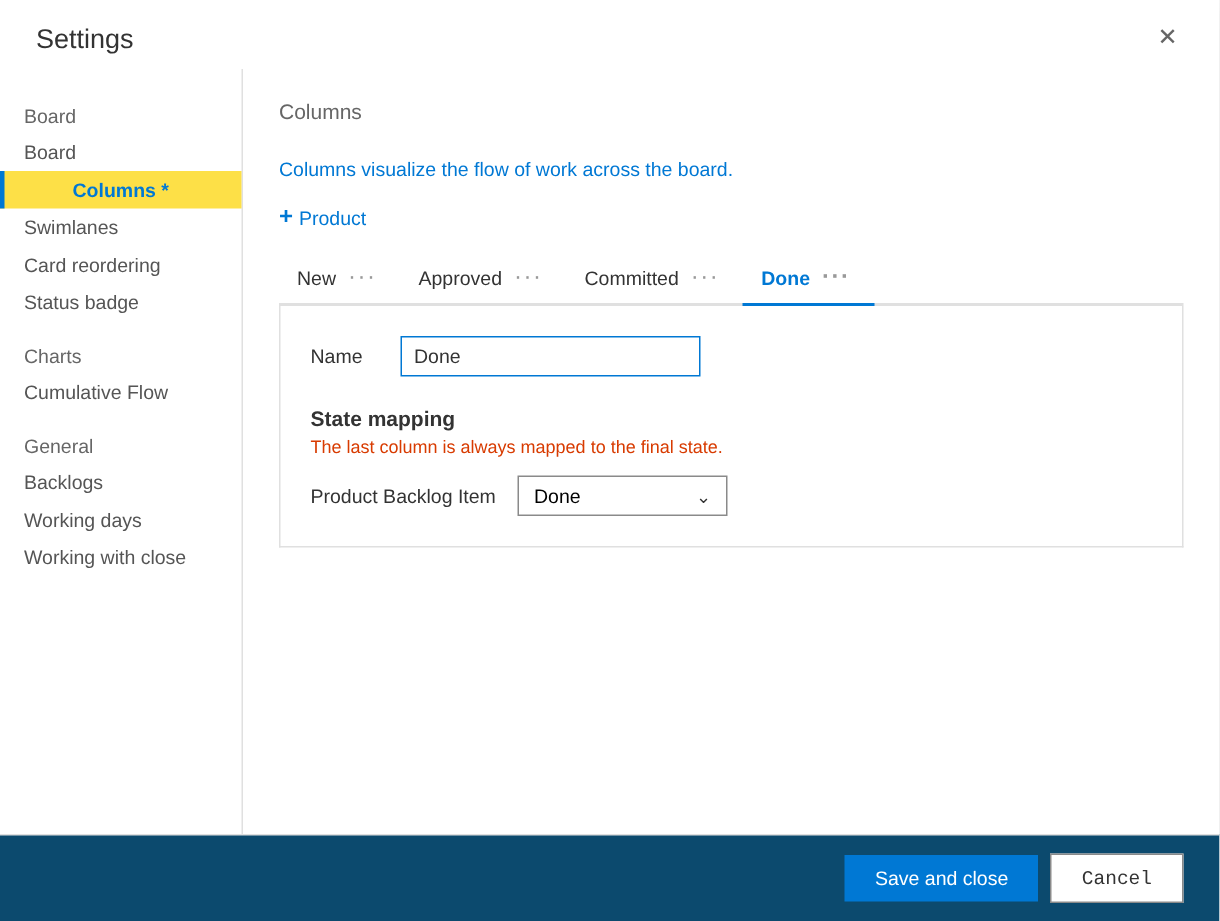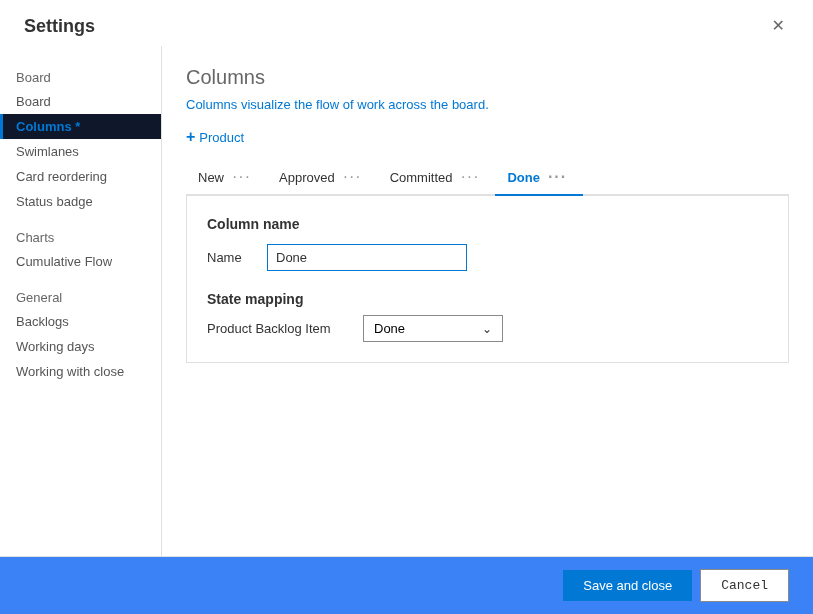--- a/index.html
+++ b/index.html
@@ -25,21 +25,21 @@
     }
     .dialog-header {
       display: flex;
       align-items: center;
       justify-content: space-between;
       padding: 14px 20px 8px 24px;
       border-bottom: none;
     }
     .dialog-title {
       font-size: 18px;
-      font-weight: 700;
+      font-weight: 400;
       color: #333;
     }
     .close-btn {
       background: none;
       border: none;
       cursor: pointer;
       font-size: 16px;
       color: #666;
       padding: 4px 8px;
       line-height: 1;
@@ -67,32 +67,33 @@
       font-size: 13px;
       color: #333;
       cursor: pointer;
       text-decoration: none;
     }
     .sidebar-item.active {
       color: #0078d4;
       font-weight: 600;
       border-left: 3px solid #0078d4;
       padding-left: 13px;
-      background: #0f172a;
+      background: #fde047;
+      text-align: center;
     }
     .sidebar-item.inactive { color: #555; }
     .main-content {
       flex: 1;
       padding: 20px 24px;
       overflow-y: auto;
     }
     .section-title {
-      font-size: 20px;
+      font-size: 14px;
       color: #666;
-      margin-bottom: 8px;
+      margin-bottom: 23px;
       font-weight: 400;
     }
     .info-text {
       font-size: 13px;
       color: #0078d4;
       margin-bottom: 16px;
     }
     .add-column-btn {
       display: flex;
       align-items: center;
@@ -181,21 +182,21 @@
       margin-bottom: 4px;
     }
     .state-mapping-desc {
       font-size: 12px;
       color: #d83b01;
       margin-bottom: 12px;
     }
     .mapping-row {
       display: flex;
       align-items: center;
-      gap: 26px;
+      gap: 8px;
       margin-top: 8px;
     }
     .mapping-label {
       font-size: 13px;
       color: #333;
       width: 130px;
     }
     .mapping-select {
       display: flex;
       align-items: center;
@@ -209,21 +210,21 @@
       gap: 8px;
     }
     .chevron-down { font-size: 12px; color: #333; }
     .dialog-footer {
       display: flex;
       justify-content: flex-end;
       align-items: center;
       padding: 12px 24px;
       border-top: 1px solid #e0e0e0;
       gap: 8px;
-      background: #3b82f6;
+      background: #0c4a6e;
     }
     .btn-primary {
       background: #0078d4;
       color: #fff;
       border: none;
       padding: 8px 20px;
       font-size: 13px;
       cursor: pointer;
       font-family: inherit;
     }
@@ -301,28 +302,28 @@
         </div>
         <div class="col-tab active">
           <div class="col-tab-inner">
             <span>Done</span>
             <span class="dots">···</span>
           </div>
         </div>
       </div>
 
       <div class="tab-panel">
-        <div class="field-section-title">Column name</div>
         <div class="field-row">
           <span class="field-label">Name</span>
           <input class="field-input" type="text" value="Done" style="">
         </div>
 
         <div class="state-mapping-section">
           <div class="state-mapping-title">State mapping</div>
+          <div class="state-mapping-desc">The last column is always mapped to the final state.</div>
           <div class="mapping-row">
             <span class="mapping-label">Product Backlog Item</span>
             <div class="mapping-select">
               <span>Done</span>
               <span class="chevron-down">⌄</span>
             </div>
           </div>
         </div>
       </div>
     </div>

